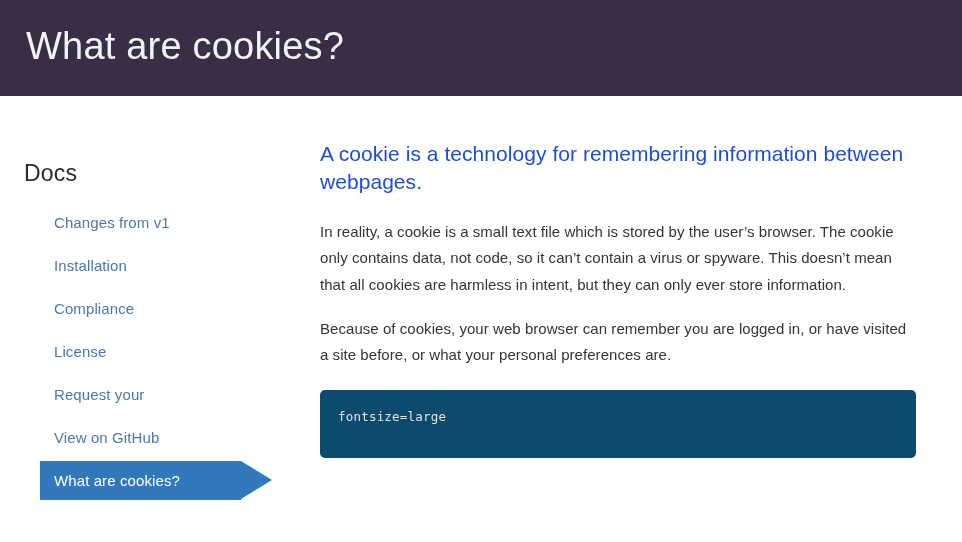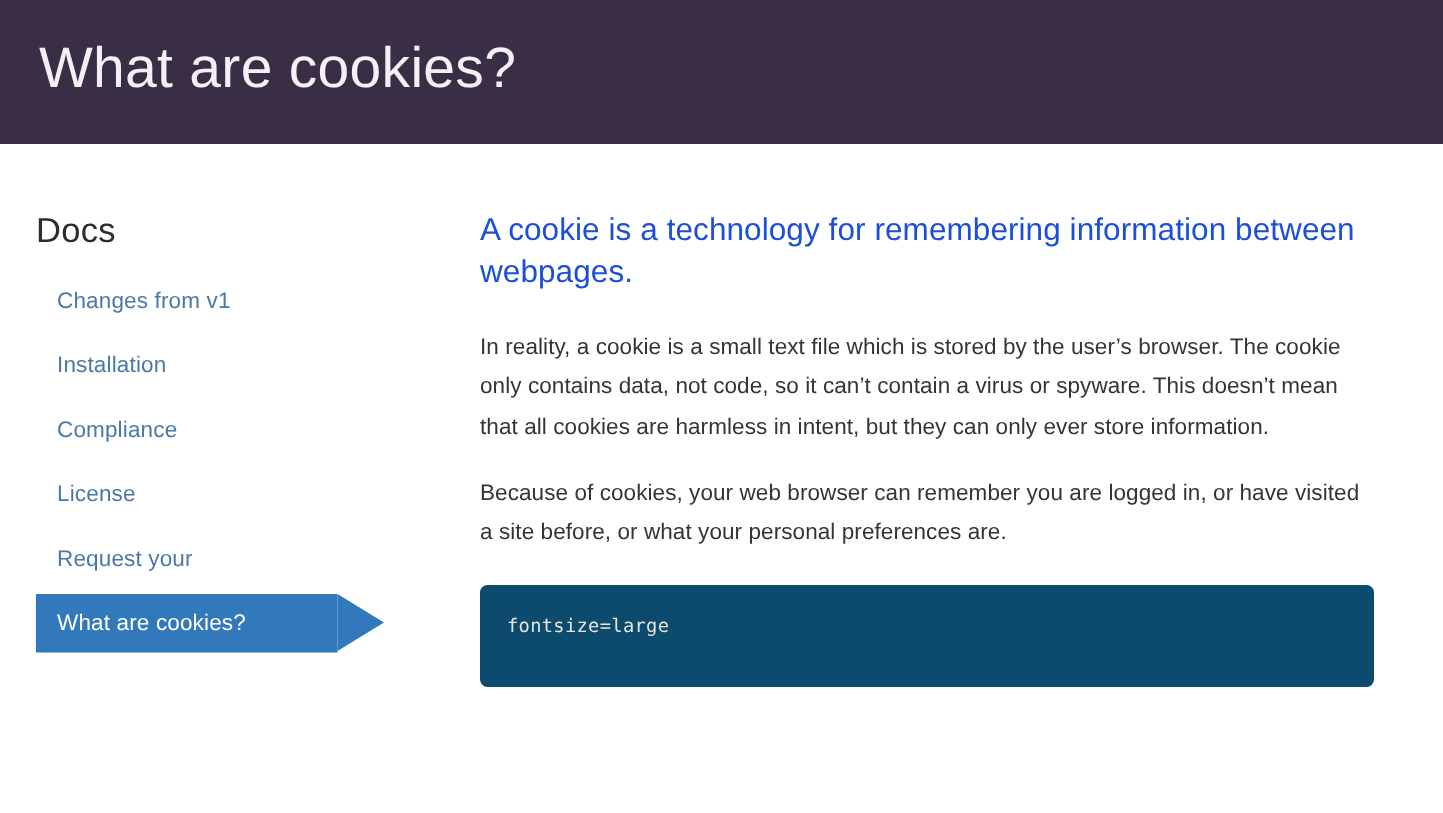--- a/index.html
+++ b/index.html
@@ -37,33 +37,33 @@
   
   .page {
     display: flex;
     align-items: flex-start;
   }
 
   
   .sidebar {
     width: 320px;
     flex: 0 0 320px;
-    padding-top: 44px;
+    padding-top: 64px;
     box-sizing: border-box;
   }
   .sidebar-heading {
     margin: 0 0 14px 24px;
     font-size: 23px;
     font-weight: 400;
     color: #2c2c2c;
     letter-spacing: 0.2px;
   }
   .nav-list {
     list-style: none;
-    margin: 0;
+    margin: 16px;
     padding: 0;
   }
   .nav-item {
     position: relative;
     height: 39px;
     display: flex;
     align-items: center;
     margin-bottom: 4px;
   }
   .nav-link {
@@ -155,20 +155,23 @@
       </li>
       <li class="nav-item">
         <a class="nav-link" href="#">Compliance</a>
       </li>
       <li class="nav-item">
         <a class="nav-link" href="#">License</a>
       </li>
       <li class="nav-item">
         <a class="nav-link" href="#">Request your</a>
       </li>
+      <li class="nav-item">
+        <a class="nav-link" href="#">View on GitHub</a>
+      </li>
       <li class="nav-item active">
         <a class="nav-link" href="#">What are cookies?</a>
       </li>
     </ul>
   </nav>
 
   <main class="content">
     <p class="lead">A cookie is a technology for remembering information between webpages.</p>
     <p class="para">In reality, a cookie is a small text file which is stored by the user’s browser. The cookie only contains data, not code, so it can’t contain a virus or spyware. This doesn’t mean that all cookies are harmless in intent, but they can only ever store information.</p>
     <p class="para">Because of cookies, your web browser can remember you are logged in, or have visited a site before, or what your personal preferences are.</p>

